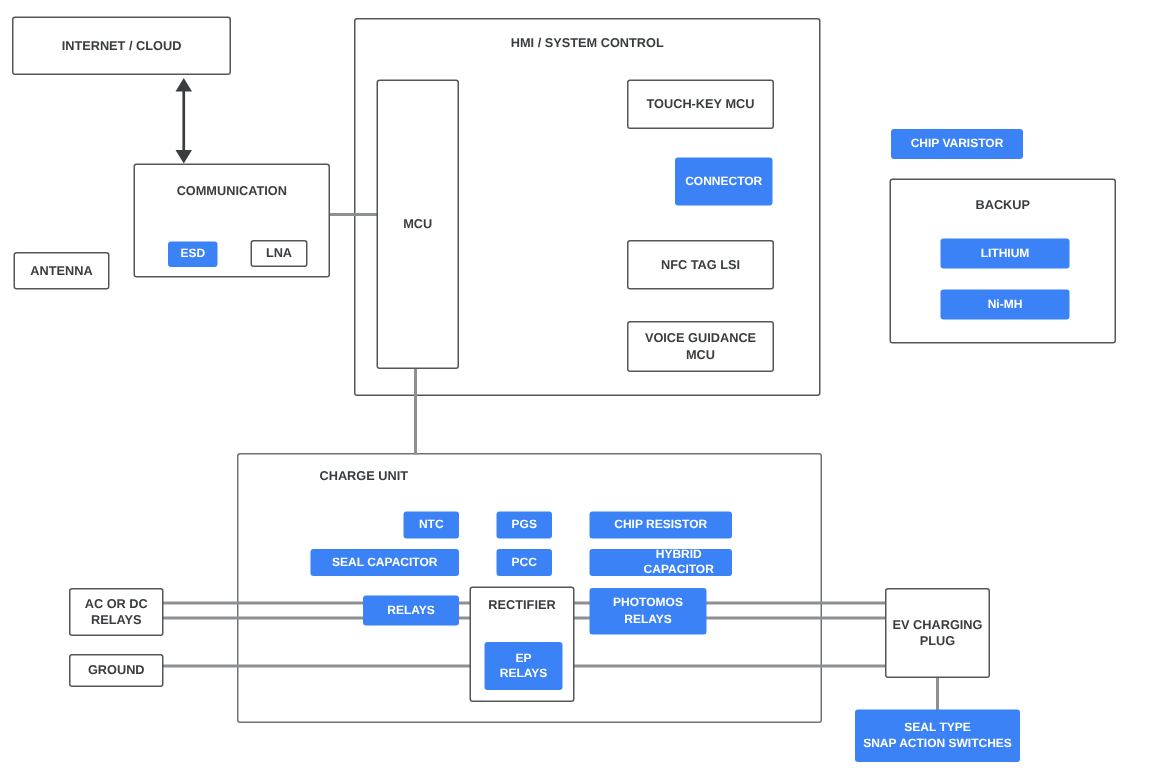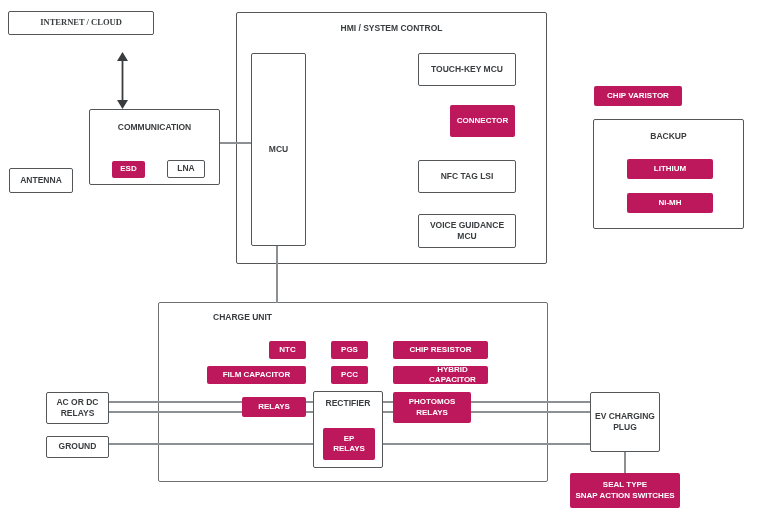--- a/index.html
+++ b/index.html
@@ -9,21 +9,21 @@
   }
   .box {
     position:absolute; display:flex; align-items:center; justify-content:center;
     text-align:center; font-weight:bold; box-sizing:border-box;
   }
   .white {
     background:#ffffff; border:1.5px solid #54575a; border-radius:2px;
     color:#3a3d3f; font-size:8.5px; line-height:1.3; z-index:3;
   }
   .teal {
-    background:#be185d; border-radius:2px; color:#ffffff;
+    background:#3b82f6; border-radius:2px; color:#ffffff;
     font-size:8px; line-height:1.3; z-index:3;
   }
   .container {
     position:absolute; border:1.5px solid #6f7274; border-radius:2px;
     background:transparent; color:#3a3d3f; box-sizing:border-box; z-index:1;
   }
   .ctitle {
     position:absolute; left:0; right:0; text-align:center;
     font-weight:bold; font-size:8.5px; color:#3a3d3f;
   }
@@ -59,21 +59,21 @@
   </div>
 
   <div class="container" style="left:593px; top:119px; width:151px; height:110px; border-color:#54575a;">
     <div class="ctitle" style="top:11px;"><span class="label">BACKUP</span></div>
   </div>
 
   <div class="container" style="left:158px; top:302px; width:390px; height:180px;">
     <div class="ctitle ctitle-left" style="top:9px; left:54px;"><span class="label">CHARGE UNIT</span></div>
   </div>
 
-  <div class="box white" style="left:8px; top:11px; width:146px; height:24px;font-family:Liberation Serif, serif;">
+  <div class="box white" style="left:8px; top:11px; width:146px; height:39px;">
     <span class="label">INTERNET / CLOUD</span>
   </div>
 
   <div class="box teal" style="left:112px; top:161px; width:33px; height:17px;">
     <span class="label">ESD</span>
   </div>
   <div class="box white" style="left:167px; top:160px; width:38px; height:18px;text-align:right;">
     <span class="label">LNA</span>
   </div>
   <div class="box white" style="left:9px; top:168px; width:64px; height:25px;">
@@ -110,21 +110,21 @@
   <div class="box teal" style="left:269px; top:341px; width:37px; height:18px;">
     <span class="label">NTC</span>
   </div>
   <div class="box teal" style="left:331px; top:341px; width:37px; height:18px;">
     <span class="label">PGS</span>
   </div>
   <div class="box teal" style="left:393px; top:341px; width:95px; height:18px;">
     <span class="label">CHIP RESISTOR</span>
   </div>
   <div class="box teal" style="left:207px; top:366px; width:99px; height:18px;">
-    <span class="label">FILM CAPACITOR</span>
+    <span class="label">SEAL CAPACITOR</span>
   </div>
   <div class="box teal" style="left:331px; top:366px; width:37px; height:18px;">
     <span class="label">PCC</span>
   </div>
   <div class="box teal" style="left:393px; top:366px; width:95px; height:18px;padding-left:24px;">
     <span class="label">HYBRID CAPACITOR</span>
   </div>
   <div class="box teal" style="left:242px; top:397px; width:64px; height:20px;">
     <span class="label">RELAYS</span>
   </div>

